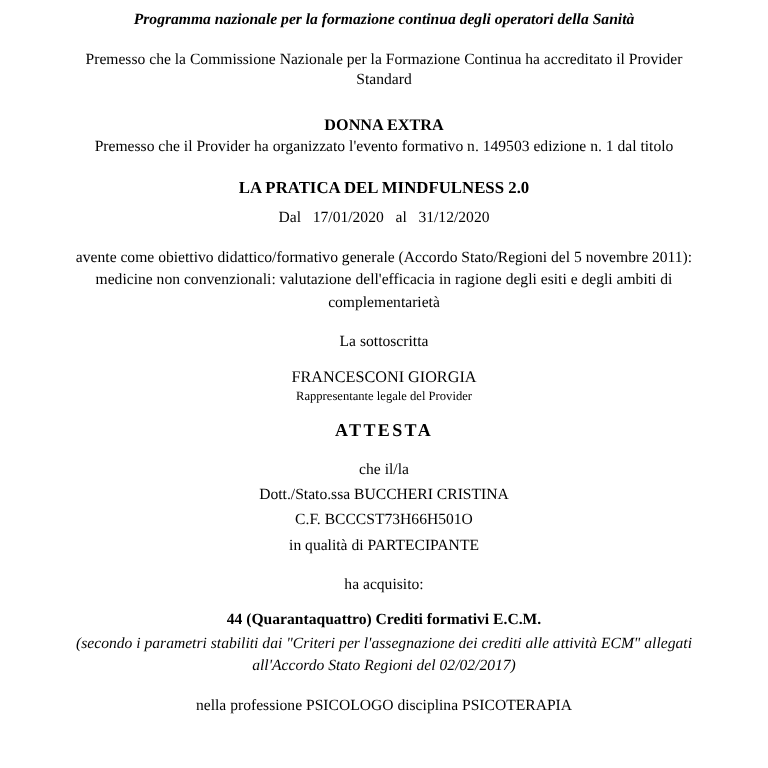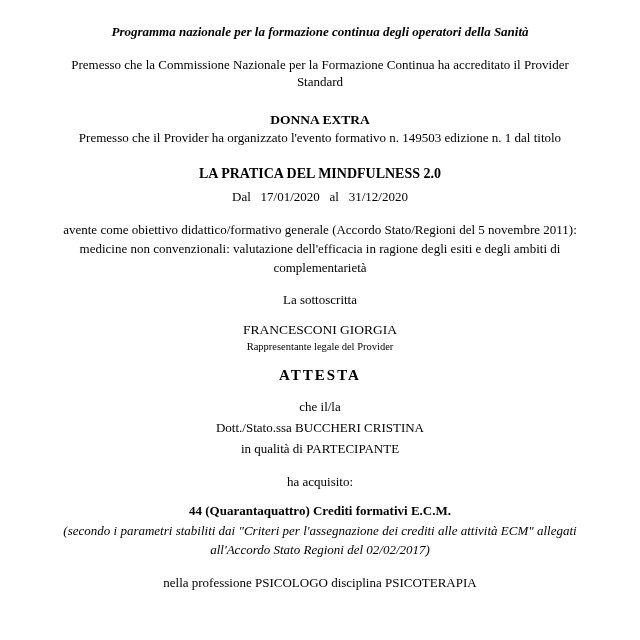--- a/index.html
+++ b/index.html
@@ -10,21 +10,21 @@
   .page {
     position: relative;
     width: 520px;
     height: 640px;
     margin: 0 auto;
     background: #ffffff;
     overflow: hidden;
     font-family: "Liberation Serif", "DejaVu Serif", serif;
     color: #000000;
     box-sizing: border-box;
-    padding-top: 24px;
+    padding-top: 8px;
   }
   .line {
     text-align: center;
     font-size: 13px;
     line-height: 1.3;
   }
   .header-italic {
     font-weight: bold;
     font-style: italic;
     font-size: 13px;
@@ -111,20 +111,21 @@
   <div class="line legal-rep-name">FRANCESCONI GIORGIA</div>
 
   <div class="line legal-rep-role">Rappresentante legale del Provider</div>
 
   <div class="line attesta">ATTESTA</div>
 
   <div class="line che-il-la">che il/la</div>
 
   <div class="line participant">Dott./Stato.ssa BUCCHERI CRISTINA</div>
 
+  <div class="line fiscal-code">C.F. BCCCST73H66H501O</div>
 
   <div class="line quality">in qualità di PARTECIPANTE</div>
 
   <div class="line ha-acquisito">ha acquisito:</div>
 
   <div class="line credits">44 (Quarantaquattro) Crediti formativi E.C.M.</div>
 
   <div class="line credits-note">(secondo i parametri stabiliti dai "Criteri per l'assegnazione dei crediti alle attività ECM" allegati all'Accordo Stato Regioni del 02/02/2017)</div>
 
   <div class="line profession">nella professione PSICOLOGO disciplina PSICOTERAPIA</div>

